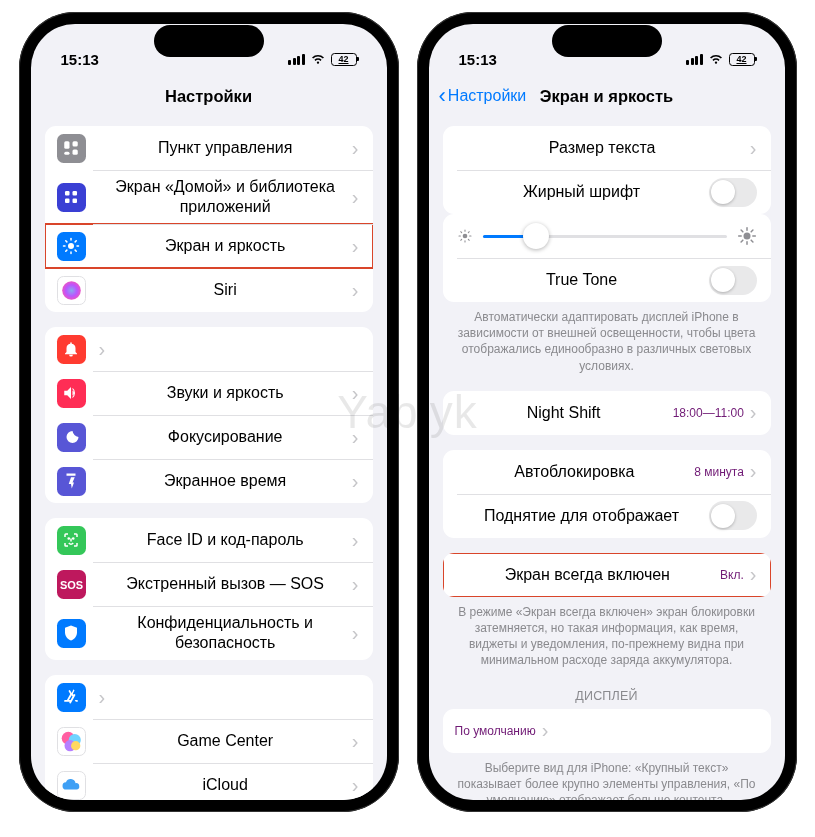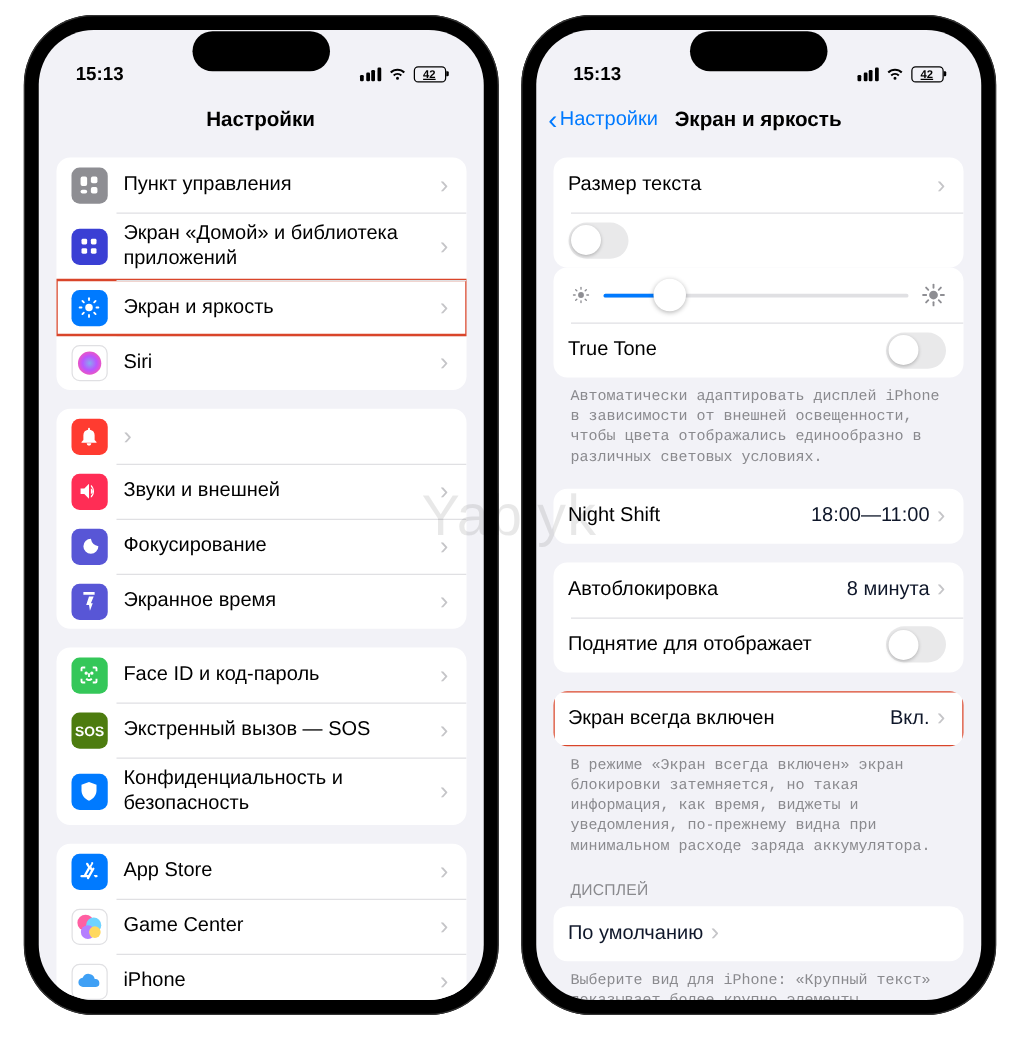--- a/index.html
+++ b/index.html
@@ -87,20 +87,21 @@
   .nav-title { font-size:16.5px; font-weight:600; color:#000; }
   .back-btn {
     position:absolute; left:10px; display:flex; align-items:center;
     color:#007aff; font-size:16px; gap:2px;
   }
   .back-chevron { font-size:22px; line-height:1; font-weight:400; }
   .content {
     flex:1;
     overflow-y:auto;
     padding: 0 14px 8px;
+    text-align: center;
   }
   .content::-webkit-scrollbar{display:none;}
   .group {
     background:#fff;
     border-radius:11px;
     margin-top: 15px;
     overflow:hidden;
   }
   .group.tight { margin-top: 10px;}
   .row {
@@ -120,21 +121,21 @@
   .row.no-icon + .row.no-icon::before,
   .row.no-icon::before { left:14px; }
   .icon {
     width:29px; height:29px; border-radius:6.5px;
     display:flex; align-items:center; justify-content:center;
     margin-right:13px;
     flex-shrink:0;
     color:#fff;
   }
   .label { font-size:16px; color:#000; flex:1; line-height:1.25; }
-  .value { font-size:16px; color:#0f172a; margin-right:6px; }
+  .value { font-size:12px; color:#701a75; margin-right:6px; }
   .chevron {
     color:#c5c5c8;
     font-size:20px;
     font-weight:400;
   }
   .row.highlight {
     outline: 2px solid #d9452a;
     outline-offset:-1px;
     z-index:2;
   }
@@ -143,21 +144,20 @@
     color:#8a8a8e;
     text-transform:uppercase;
     padding: 18px 14px 6px;
     letter-spacing:0.2px;
   }
   .section-footer {
     font-size:12px;
     color:#8a8a8e;
     padding: 7px 14px 2px;
     line-height:1.35;
-    font-family:Liberation Mono, monospace;
   }
   .toggle {
     width:48px; height:29px; background:#e9e9ea;
     border-radius:15px; position:relative; flex-shrink:0;
   }
   .toggle::after{
     content:""; position:absolute; left:2.5px; top:2.5px;
     width:24px;height:24px;background:#fff;border-radius:50%;
     box-shadow:0 1px 3px rgba(0,0,0,0.25);
   }
@@ -278,21 +278,21 @@
               </svg>
             </div>
             <span class="chevron">›</span>
           </div>
           <div class="row">
             <div class="icon" style="background: rgb(255, 45, 85);">
               <svg width="18" height="18" viewBox="0 0 24 24" fill="#fff">
                 <path d="M3 9v6h4l5 5V4L7 9H3zm13 3a3.5 3.5 0 00-2-3.2v6.4A3.5 3.5 0 0016 12zm-2-7v2a7 7 0 010 10v2a9 9 0 000-14z"></path>
               </svg>
             </div>
-            <span class="label">Звуки и внешней</span>
+            <span class="label">Звуки и яркость</span>
             <span class="chevron">›</span>
           </div>
           <div class="row">
             <div class="icon" style="background: rgb(88, 86, 214);">
               <svg width="18" height="18" viewBox="0 0 24 24" fill="#fff">
                 <path d="M14 4a8 8 0 108 8 10 10 0 01-8-8z"></path>
               </svg>
             </div>
             <span class="label">Фокусирование</span>
             <span class="chevron">›</span>
@@ -314,21 +314,21 @@
                 <path d="M4 8V5a1 1 0 011-1h3M16 4h3a1 1 0 011 1v3M20 16v3a1 1 0 01-1 1h-3M8 20H5a1 1 0 01-1-1v-3"></path>
                 <circle cx="9" cy="10" r="0.8" fill="#fff"></circle>
                 <circle cx="15" cy="10" r="0.8" fill="#fff"></circle>
                 <path d="M12 10v3h-1M9 16c1 1 2 1.5 3 1.5s2-.5 3-1.5"></path>
               </svg>
             </div>
             <span class="label">Face ID и код-пароль</span>
             <span class="chevron">›</span>
           </div>
           <div class="row">
-            <div class="icon" style="background: #4d7c0f;">
+            <div class="icon" style="background: #be185d;">
               <svg width="29" height="29" viewBox="0 0 29 29">
                 <text x="14.5" y="19" text-anchor="middle" font-size="11" font-weight="700" fill="#fff" font-family="Arial">SOS</text>
               </svg>
             </div>
             <span class="label">Экстренный вызов — SOS</span>
             <span class="chevron">›</span>
           </div>
           <div class="row">
             <div class="icon" style="background: rgb(0, 122, 255);">
               <svg width="18" height="18" viewBox="0 0 24 24" fill="#fff">
@@ -339,42 +339,41 @@
             <span class="chevron">›</span>
           </div>
         </div>
       <div class="group" id="left-g4">
           <div class="row">
             <div class="icon" style="background: rgb(0, 122, 255);">
               <svg width="18" height="18" viewBox="0 0 24 24" fill="#fff">
                 <path d="M14.5 3.5l-1.7 3-1.7-3a1.2 1.2 0 00-2.1 1.2L11 8 6.5 16H4a1.2 1.2 0 000 2.4h8a1.2 1.2 0 000-2.4H9.3L13 9.5l1 1.8L9.8 19a1.2 1.2 0 002 1.2l6-10.5a1.2 1.2 0 00-2-1.2l-.3.5-1-1.8 2-3.5a1.2 1.2 0 00-2-1.2zM17 16l1.4 2.4h1.6a1.2 1.2 0 000-2.4z"></path>
               </svg>
             </div>
-            <span class="label">App Store</span>
             <span class="chevron">›</span>
           </div>
           <div class="row">
             <div class="icon" style="background: rgb(255, 255, 255); border: 0.5px solid rgb(224, 224, 227);">
               <svg width="29" height="29" viewBox="0 0 29 29">
                 <circle cx="11" cy="11" r="7" fill="#ff5fa2"></circle>
                 <circle cx="18" cy="13" r="6.5" fill="#6fd3ff"></circle>
                 <circle cx="13" cy="19" r="6" fill="#b57fff"></circle>
                 <circle cx="19" cy="19" r="5" fill="#ffd85f"></circle>
               </svg>
             </div>
             <span class="label">Game Center</span>
             <span class="chevron">›</span>
           </div>
           <div class="row">
             <div class="icon" style="background: rgb(255, 255, 255); border: 0.5px solid rgb(224, 224, 227);">
               <svg width="22" height="22" viewBox="0 0 24 24">
                 <path d="M18 17H7a4 4 0 01-.5-8A5.5 5.5 0 0117 10a3.5 3.5 0 011 7z" fill="#3fa0f5"></path>
               </svg>
             </div>
-            <span class="label">iPhone</span>
+            <span class="label">iCloud</span>
             <span class="chevron">›</span>
           </div>
         </div>
     </div>
   </div>
 </div>
 
 <div class="phone">
   <div class="dynamic-island"></div>
   <div class="screen">
@@ -401,20 +400,21 @@
       <span class="nav-title">Экран и яркость</span>
     </div>
     <div class="content">
 
       <div class="group tight">
         <div class="row no-icon">
           <span class="label">Размер текста</span>
           <span class="chevron">›</span>
         </div>
         <div class="row no-icon">
+          <span class="label">Жирный шрифт</span>
           <div class="toggle"></div>
         </div>
       </div>
 
       <div class="group" style="margin-top:0">
         <div class="row no-icon slider-row">
           <div class="slider">
             <svg class="sun" width="16" height="16" viewBox="0 0 24 24">
                 <circle cx="12" cy="12" r="3.5" fill="currentColor"></circle>
                 <g stroke="currentColor" stroke-width="1.6" stroke-linecap="round">

